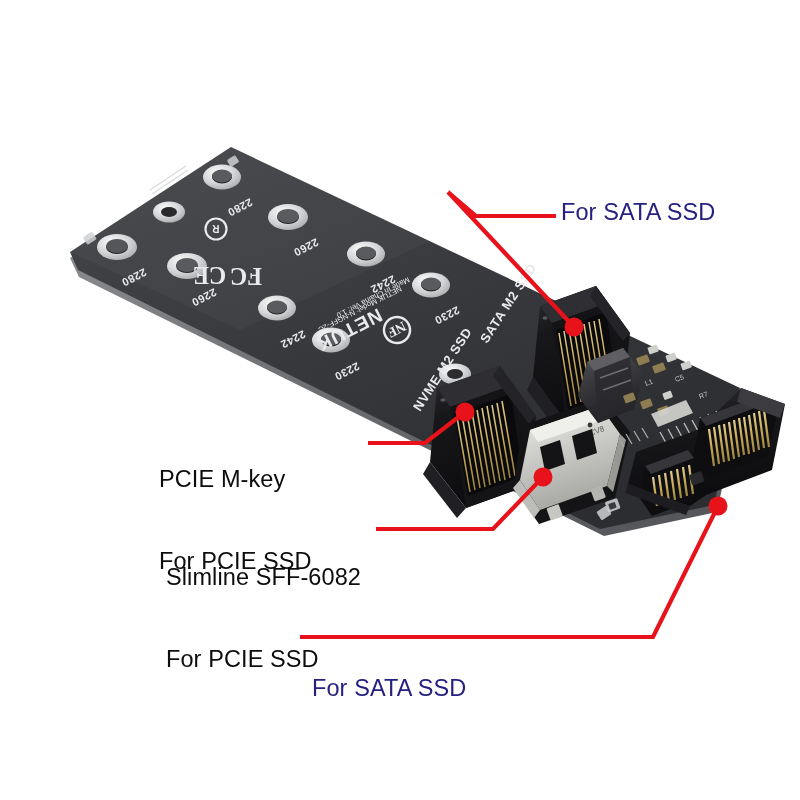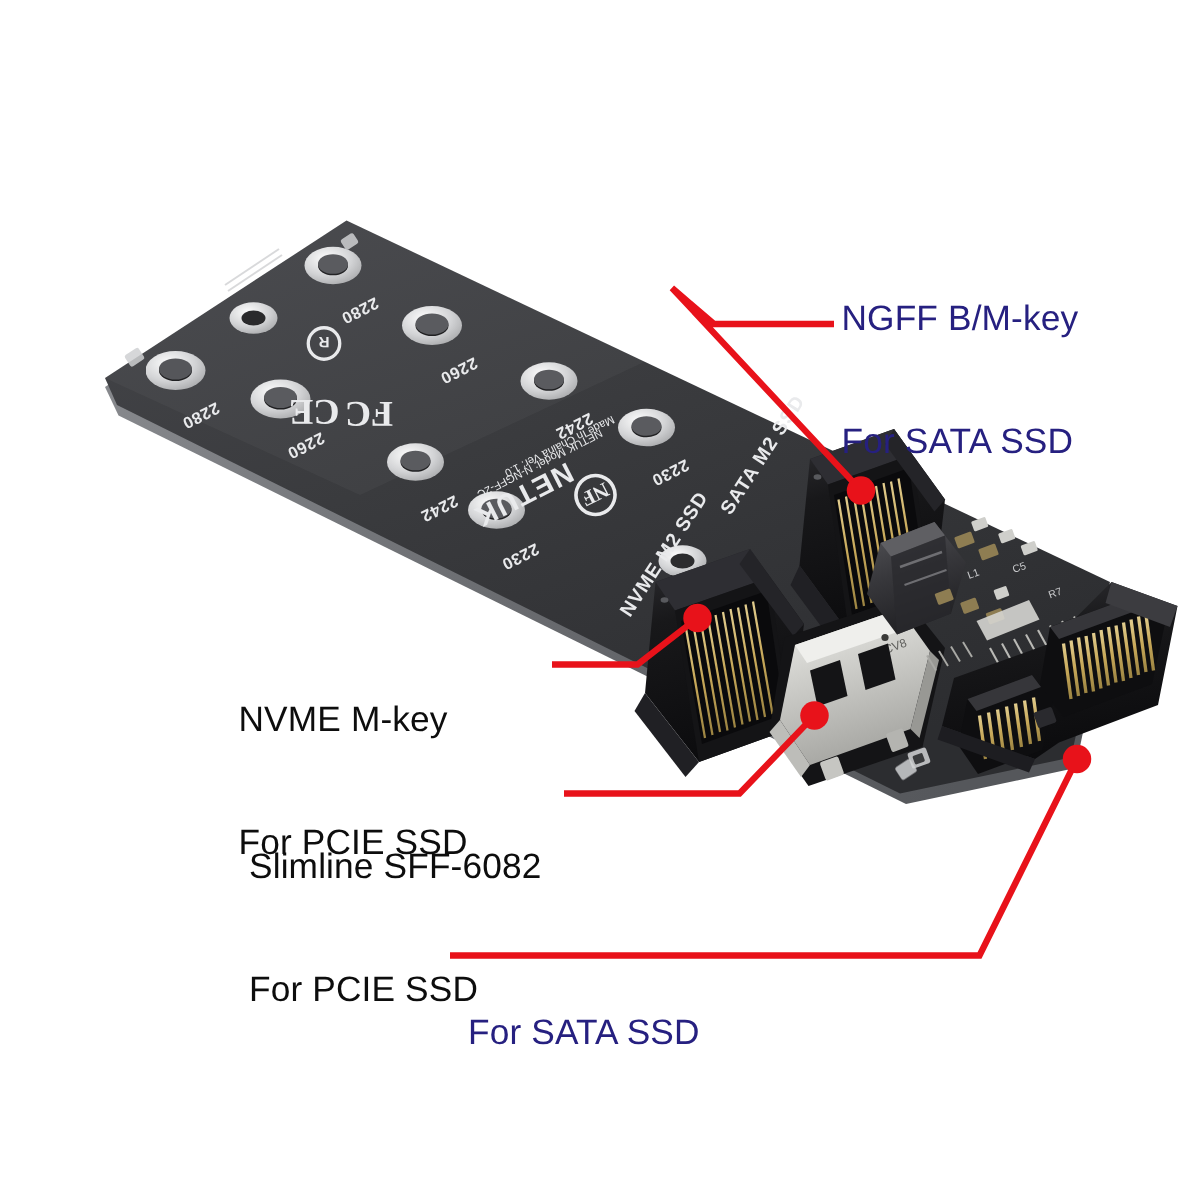--- a/index.html
+++ b/index.html
@@ -385,26 +385,25 @@
 
     <g fill="#e8121a">
       <circle cx="574" cy="327" r="9.5"></circle>
       <circle cx="465" cy="412" r="9.5"></circle>
       <circle cx="543" cy="477" r="9.5"></circle>
       <circle cx="718" cy="506" r="9.5"></circle>
     </g>
   </svg>
 
   <div class="callout" id="label-ngff">
-    <span class="l1">NGFF B/M-key</span>
     <span class="l2">For SATA SSD</span>
   </div>
 
   <div class="callout" id="label-nvme">
-    <span class="l1">NVME M-key</span>
+    <span class="l1">PCIE M-key</span>
     <span class="l2">For PCIE SSD</span>
   </div>
 
   <div class="callout" id="label-slimline">
     <span class="l1">Slimline SFF-6082</span>
     <span class="l2">For PCIE SSD</span>
   </div>
 
   <div class="callout" id="label-sata">
     <span class="l2">For SATA SSD</span>

